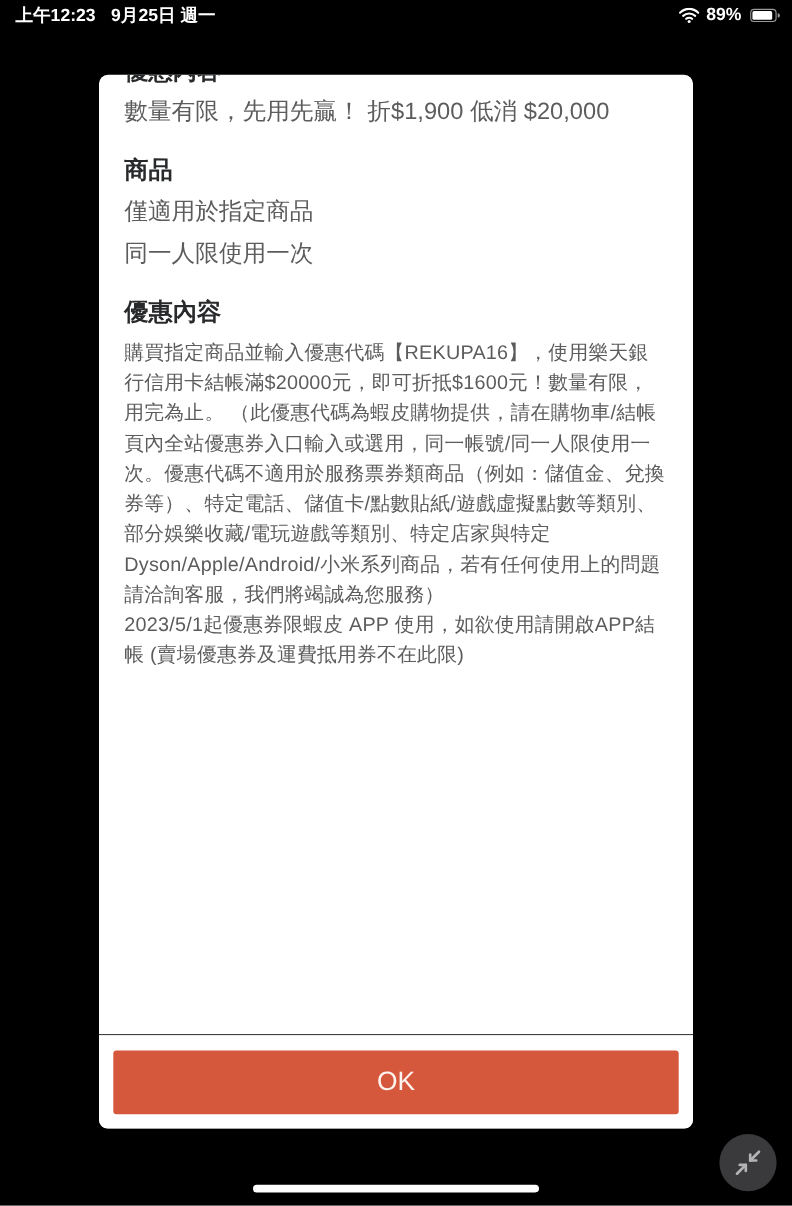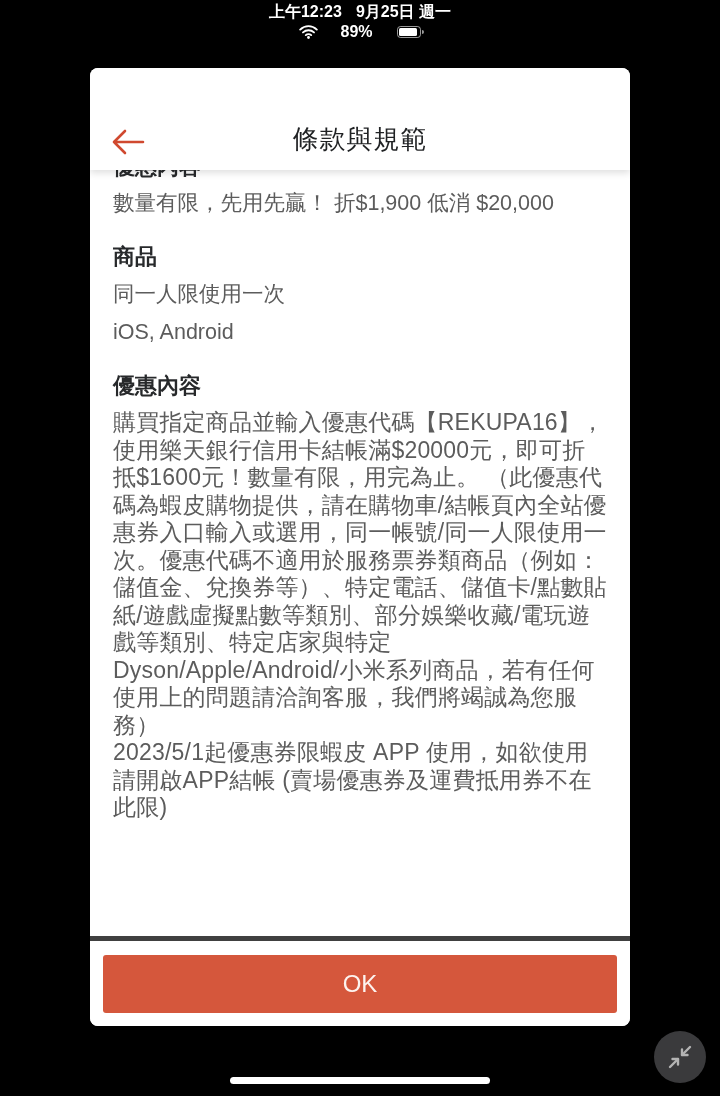--- a/index.html
+++ b/index.html
@@ -9,24 +9,24 @@
     background:#000;
     position:relative;
     overflow:hidden;
   }
 
   
   .statusbar {
     position:absolute; top:0; left:0; width:720px; height:26px;
     display:flex; justify-content:space-between; align-items:center;
     padding:2px 14px 0 14px;
-    color:#fff; font-size:16px; font-weight:600;flex-direction:column;
+    color:#fff; font-size:16px; font-weight:600;
   }
   .sb-left { display:flex; gap:14px; align-items:center; }
-  .sb-right { display:flex; gap:22px; align-items:center; }
+  .sb-right { display:flex; gap:6px; align-items:center; }
   .battery { width:24px; height:12px; border:1px solid rgba(255,255,255,.6);
     border-radius:3.5px; position:relative; margin-left:2px; }
   .battery .lvl { position:absolute; top:1px; left:1px; bottom:1px;
     width:18px; background:#fff; border-radius:1.5px; }
   .battery:after { content:""; position:absolute; right:-4px; top:3px;
     width:2px; height:4px; background:rgba(255,255,255,.6);
     border-radius:0 2px 2px 0; }
 
   
   .modal {
@@ -55,26 +55,26 @@
     font-size:22px; font-weight:700; color:#27292b; line-height:23px;
     margin-top:30px;
   }
   .sec-h.clipped { margin-top:-15px; }
   .sec-t {
     font-size:21.5px; color:#5c5c5c; line-height:23px; margin-top:15px;
   }
   .promo-line { margin-top:14px; }
   .rules { margin-top:12px; }
   .rules p {
-    font-size:23px; color:#5c5c5c; line-height:27.5px; letter-spacing:.2px;
+    font-size:18px; color:#5c5c5c; line-height:27.5px; letter-spacing:.2px;
     word-break:break-word;
   }
 
   .modal-footer {
-    flex:0 0 auto; border-top:5px solid #404040;
+    flex:0 0 auto; border-top:1px solid #404040;
     padding:14px 13px 13px 13px; background:#fff;
   }
   .ok-btn {
     width:100%; height:58px; border:none; border-radius:3px;
     background:#d5573c; color:#fdf3ef; font-size:24px;
     font-family:"Liberation Sans",sans-serif; cursor:pointer;
   }
 
   
   .fab {
@@ -108,41 +108,31 @@
     </span>
     <span>89%</span>
     <span class="battery">
         <span class="lvl"></span>
       </span>
   </div>
 </div>
 
 <div class="modal">
 
-  <div class="modal-header">
-    <button class="back-btn">
-      <span style="display:flex;">
-        <svg width="34" height="28" viewBox="0 0 34 28">
-          <path d="M32 14 H3 M14 3 L3 14 L14 25" fill="none" stroke="#d0492f" stroke-width="2.6" stroke-linecap="round" stroke-linejoin="round"></path>
-        </svg>
-      </span>
-    </button>
-    <div class="page-title">條款與規範</div>
-  </div>
 
   <div class="modal-body">
     <div class="sec-h clipped">優惠內容</div>
     <div class="sec-t promo-line">數量有限，先用先贏！ 折$1,900 低消 $20,000</div>
 
     <div class="sec-h">商品</div>
+    <div class="sec-t">僅適用於指定商品</div>
 
     <div class="sec-t">同一人限使用一次</div>
 
 
-    <div class="sec-t">iOS, Android</div>
 
     <div class="sec-h">優惠內容</div>
     <div class="rules">
       <p>購買指定商品並輸入優惠代碼【REKUPA16】，使用樂天銀行信用卡結帳滿$20000元，即可折抵$1600元！數量有限，用完為止。 （此優惠代碼為蝦皮購物提供，請在購物車/結帳頁內全站優惠券入口輸入或選用，同一帳號/同一人限使用一次。優惠代碼不適用於服務票券類商品（例如：儲值金、兌換券等）、特定電話、儲值卡/點數貼紙/遊戲虛擬點數等類別、部分娛樂收藏/電玩遊戲等類別、特定店家與特定Dyson/Apple/Android/小米系列商品，若有任何使用上的問題請洽詢客服，我們將竭誠為您服務）</p>
       <p>2023/5/1起優惠券限蝦皮 APP 使用，如欲使用請開啟APP結帳 (賣場優惠券及運費抵用券不在此限)</p>
     </div>
   </div>
 
   <div class="modal-footer">
     <button class="ok-btn">OK</button>

